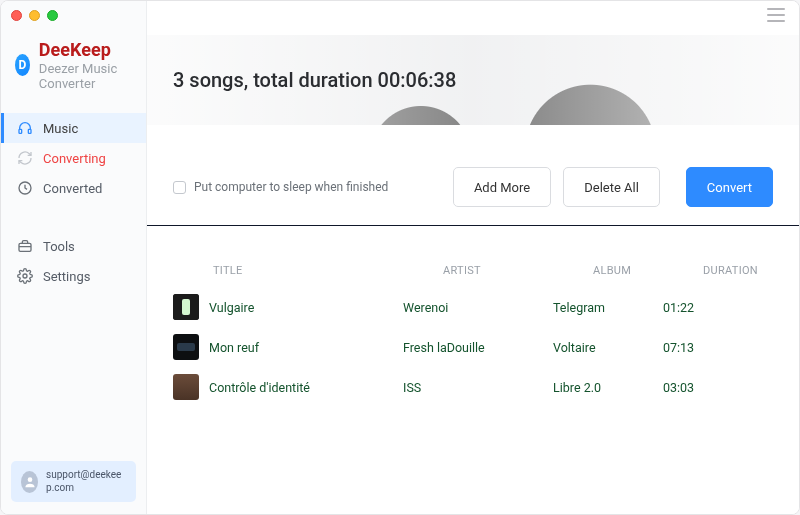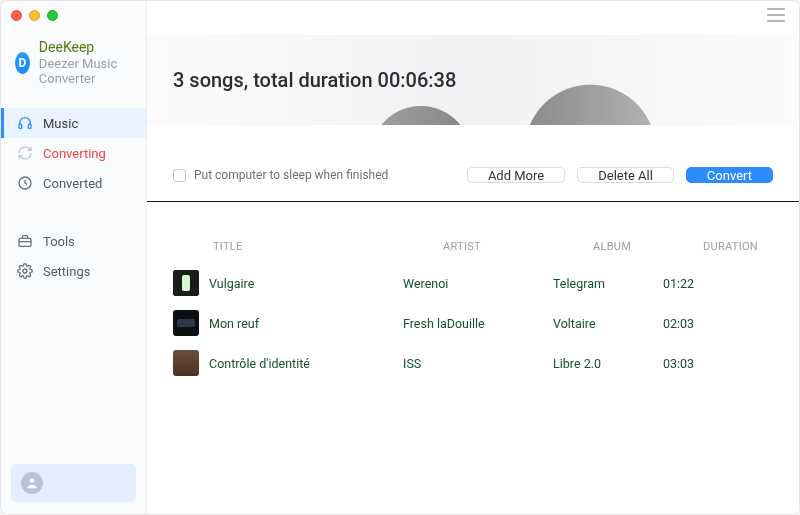--- a/index.html
+++ b/index.html
@@ -47,21 +47,21 @@
     padding-top: 34px;
   }
   .brand { display:flex; align-items:center; gap:9px; padding: 4px 14px 14px 14px;}
   .brand-logo {
     width: 22px; height:22px; border-radius:50%;
     background: linear-gradient(135deg,#29a3ff,#1286ff);
     display:flex;align-items:center;justify-content:center;
     color:#fff; font-weight:700; font-size:12px;
   }
   .brand-text { display:flex; flex-direction:column; }
-  .brand-name { font-size:14px; font-weight:400; color:#4d7c0f; }
+  .brand-name { font-size:18px; font-weight:700; color:#b91c1c; }
   .brand-sub { font-size:13px; color:#9aa0a6; margin-top:1px;}
 
   .nav-group { margin-top: 8px; }
   .nav-item {
     display:flex; align-items:center; gap:10px;
     padding: 7px 16px;
     font-size: 13px;
     color:#555c66;
     cursor:pointer;
     position:relative;
@@ -112,25 +112,25 @@
   .toolbar {
     display:flex; align-items:center;
     padding: 18px 26px;
     gap:12px;
     border-bottom:1px solid #0f172a;
   }
   .sleep { display:flex; align-items:center; gap:8px; font-size:12px; color:#6b7178; }
   .chk { width:13px; height:13px; border:1px solid #c4c8ce; border-radius:3px; background:#fff; }
   .tb-spacer { flex:1; }
   .btn {
-    height:16px; padding:0 20px; border-radius:5px;
+    height:40px; padding:0 20px; border-radius:5px;
     font-size:13px; display:flex;align-items:center;justify-content:center;
     cursor:pointer; border:1px solid #dadce0; background:#fff; color:#333;
   }
-  .btn.primary { background:#2e8bff; border-color:#2e8bff; color:#fff; }
+  .btn.primary { background:#2e8bff; border-color:#2e8bff; color:#fff;margin-left:14px; }
 
   .table { padding: 0 26px; }
   .thead, .trow {
     display:grid;
     grid-template-columns: 230px 150px 110px 70px;
     align-items:center;
   }
   .thead { padding: 14px 0 10px 40px; font-size:11px; color:#9aa0a8; letter-spacing:.3px;}
   .trow { padding: 7px 0; font-size:12.5px; color:#14532d;}
   .title-cell { display:flex; align-items:center; gap:10px; }
@@ -231,20 +231,21 @@
       </div>
     </div>
 
     <div class="support">
       <div class="avatar">
         <svg viewBox="0 0 24 24">
             <circle cx="12" cy="8" r="4"></circle>
             <path d="M4 21c0-4 4-6 8-6s8 2 8 6"></path>
           </svg>
       </div>
+      <div class="support-text">support@deekeep.com</div>
     </div>
   </aside>
 
   <section class="main">
     <div class="hero">
       <div class="hero-title">3 songs, total duration 00:06:38</div>
     </div>
 
     <div class="toolbar">
       <label class="sleep">
@@ -275,21 +276,21 @@
         <div>01:22</div>
       </div>
 
       <div class="trow">
         <div class="title-cell">
           <div class="art a2"></div>
           <span>Mon reuf</span>
         </div>
         <div>Fresh laDouille</div>
         <div>Voltaire</div>
-        <div>02:03</div>
+        <div>07:13</div>
       </div>
 
       <div class="trow">
         <div class="title-cell">
           <div class="art a3"></div>
           <span>Contrôle d'identité</span>
         </div>
         <div>ISS</div>
         <div>Libre 2.0</div>
         <div>03:03</div>

